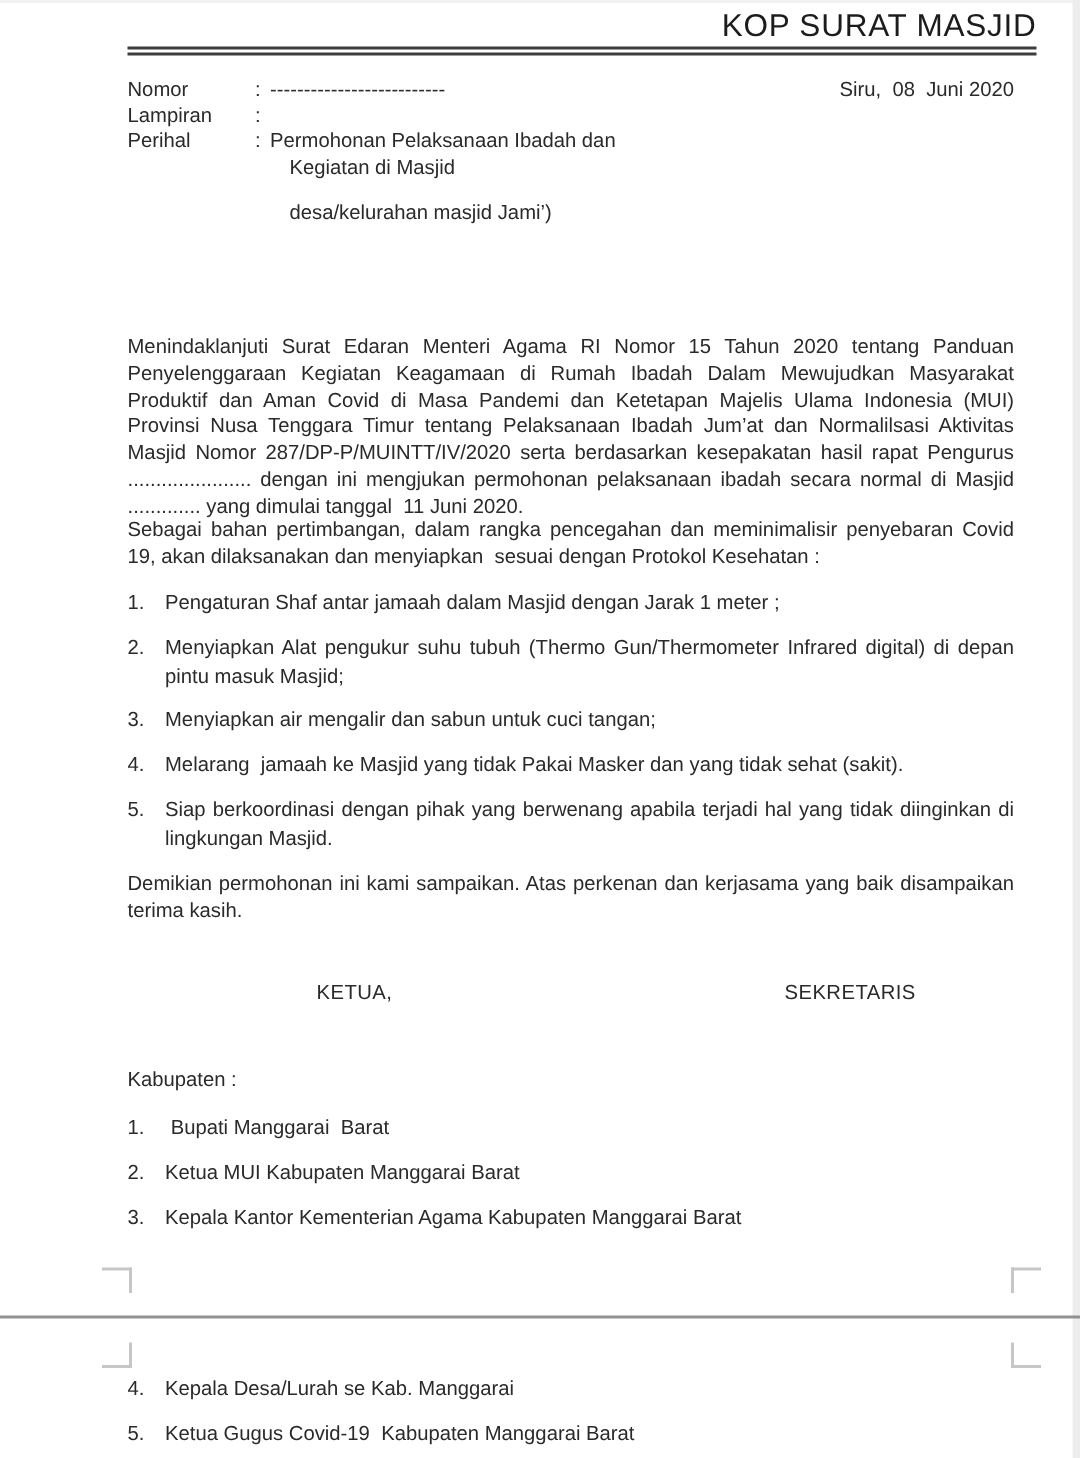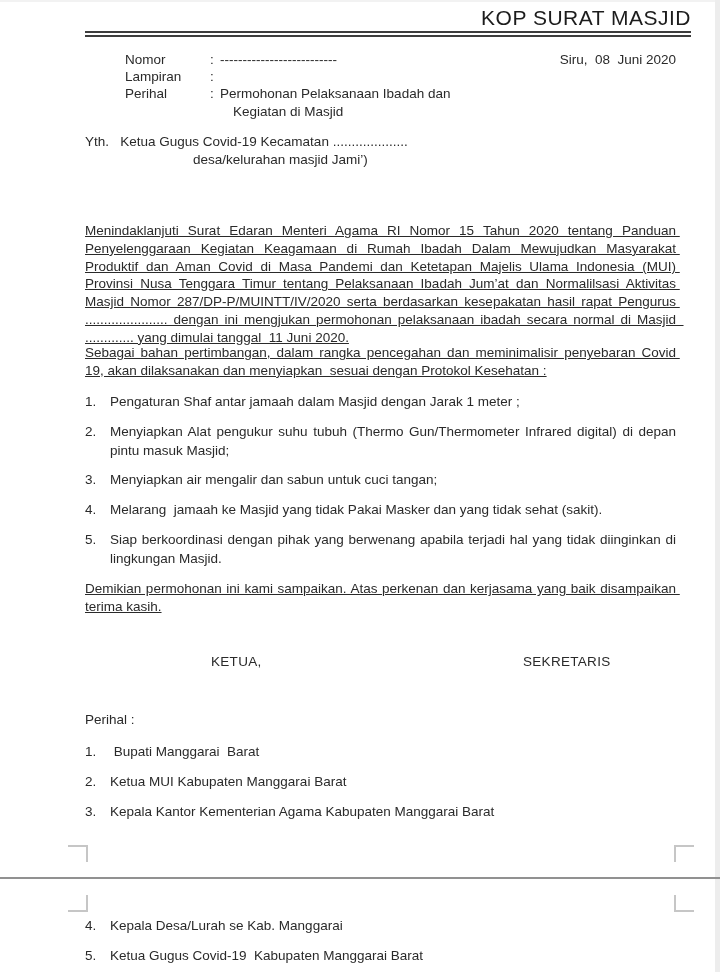--- a/index.html
+++ b/index.html
@@ -4,33 +4,33 @@
 <style>
   * { margin:0; padding:0; box-sizing:border-box; }
   html,body { background:#ffffff; }
   body {
     width:720px; height:972px; position:relative; overflow:hidden;
     font-family:"Liberation Sans","DejaVu Sans",sans-serif;
     color:#2a2a2a; font-size:13.5px;
   }
   .abs { position:absolute; }
   .pre { white-space:pre-wrap; }
-  .just { text-align:justify;text-decoration:underline; }
+  .just { text-align:justify; }
 
   .doc-title {
     left:85px; top:6px; width:606px; text-align:right;
     font-size:21px; font-weight:500; letter-spacing:0.5px; color:#1c1c1c;
   }
   .title-rule {
     left:85px; top:31px; width:606px; height:6px;
     border-top:2px solid #3d3d3d; border-bottom:2px solid #3d3d3d;
   }
 
   .meta-block { left:85px; top:51px; width:470px; line-height:17.2px; }
-  .meta-row { display:flex;margin-left:40px; }
+  .meta-row { display:flex; }
   .meta-label { width:85px; flex:0 0 85px; }
   .meta-colon { width:10px; flex:0 0 10px; }
   .meta-value { flex:1; }
   .meta-indent2 { padding-left:108px; }
   .date-line { top:51px; right:44px; line-height:17.2px; }
 
   .recipient { left:85px; top:133px; width:560px; line-height:18px; }
   .recipient .r3 { padding-left:108px; }
 
   .para { left:85px; top:0; width:591px; line-height:17.8px; }
@@ -89,21 +89,20 @@
       <span class="meta-colon">:</span>
       <span class="meta-value">Permohonan Pelaksanaan Ibadah dan</span>
     </div>
     <div class="meta-row">
       <span class="meta-indent2">Kegiatan di Masjid</span>
     </div>
   </div>
   <div class="abs date-line pre">Siru,  08  Juni 2020</div>
 
   <div class="abs recipient">
-    <div class="pre">Yth.   Ketua Gugus Covid-19 Kecamatan ....................</div>
     <div class="r3">desa/kelurahan masjid Jami’)</div>
   </div>
 
   <div class="abs para p1 just pre">Menindaklanjuti Surat Edaran Menteri Agama RI Nomor 15 Tahun 2020 tentang Panduan Penyelenggaraan Kegiatan Keagamaan di Rumah Ibadah Dalam Mewujudkan Masyarakat Produktif dan Aman Covid di Masa Pandemi dan Ketetapan Majelis Ulama Indonesia (MUI) Provinsi Nusa Tenggara Timur tentang Pelaksanaan Ibadah Jum’at dan Normalilsasi Aktivitas Masjid Nomor 287/DP-P/MUINTT/IV/2020 serta berdasarkan kesepakatan hasil rapat Pengurus ...................... dengan ini mengjukan permohonan pelaksanaan ibadah secara normal di Masjid  ............. yang dimulai tanggal  11 Juni 2020.</div>
   <div class="abs para p2 just pre">Sebagai bahan pertimbangan, dalam rangka pencegahan dan meminimalisir penyebaran Covid 19, akan dilaksanakan dan menyiapkan  sesuai dengan Protokol Kesehatan :</div>
 
   <div class="abs list-item li1">
     <span class="list-num">1.</span>
     <span class="list-text pre">Pengaturan Shaf antar jamaah dalam Masjid dengan Jarak 1 meter ;</span>
   </div>
@@ -122,21 +121,21 @@
   <div class="abs list-item li5">
     <span class="list-num">5.</span>
     <span class="list-text pre">Siap berkoordinasi dengan pihak yang berwenang apabila terjadi hal yang tidak diinginkan di lingkungan Masjid.</span>
   </div>
 
   <div class="abs para closing just pre">Demikian permohonan ini kami sampaikan. Atas perkenan dan kerjasama yang baik disampaikan terima kasih.</div>
 
   <div class="abs sig-ketua">KETUA,</div>
   <div class="abs sig-sekretaris">SEKRETARIS</div>
 
-  <div class="abs tembusan-label">Perihal :</div>
+  <div class="abs tembusan-label">Kabupaten :</div>
 
   <div class="abs t-item ti1">
     <span class="list-num">1.</span>
     <span class="list-text pre"> Bupati Manggarai  Barat</span>
   </div>
   <div class="abs t-item ti2">
     <span class="list-num">2.</span>
     <span class="list-text pre">Ketua MUI Kabupaten Manggarai Barat</span>
   </div>
   <div class="abs t-item ti3">

